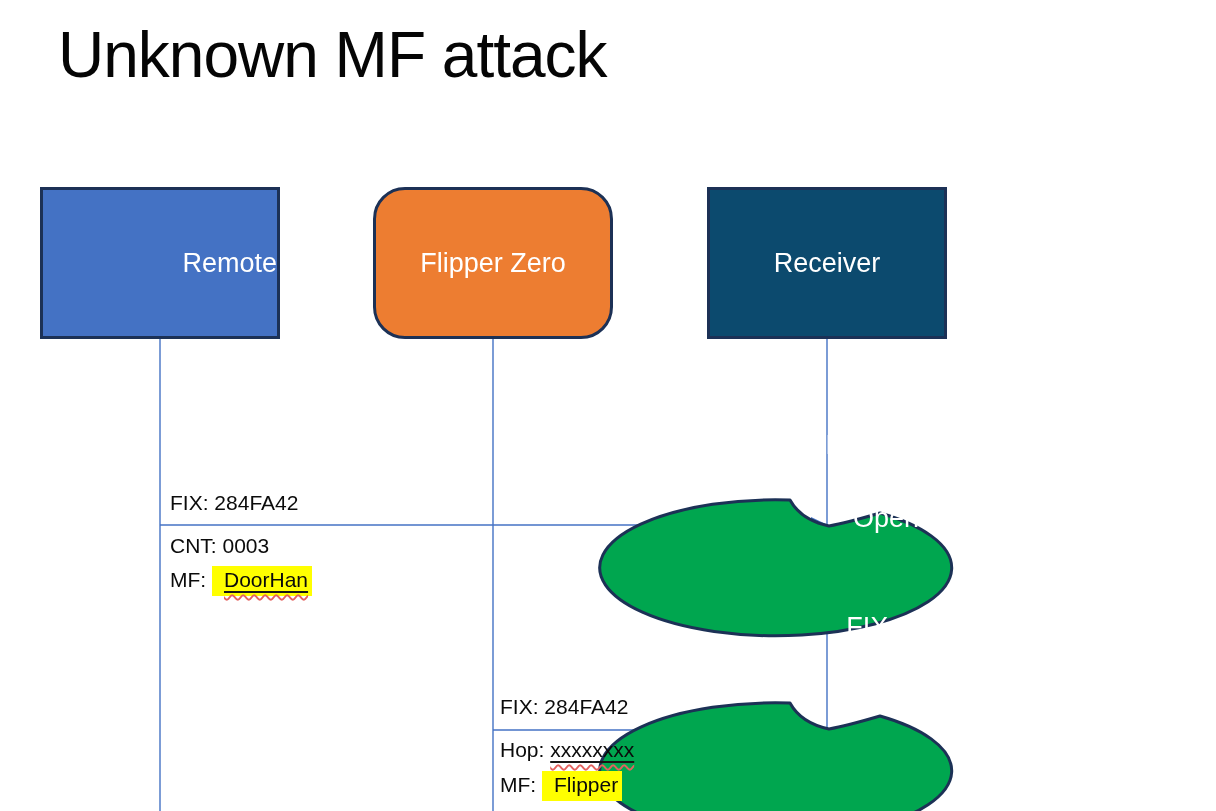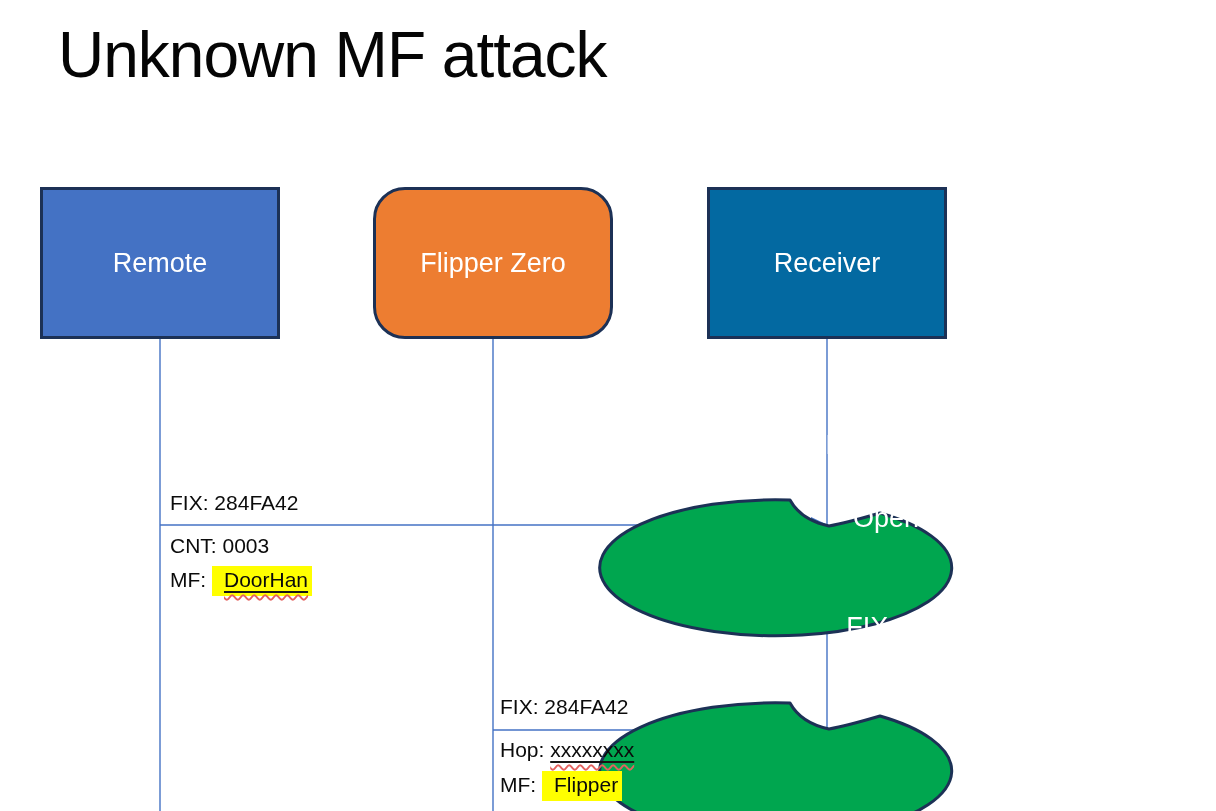--- a/index.html
+++ b/index.html
@@ -11,23 +11,23 @@
     position:absolute; left:58px; top:6px;
     font-size:64px; font-weight:300; letter-spacing:-1px; color:#050505;
     white-space:nowrap;
   }
   .actor {
     position:absolute; top:175px; width:240px; height:152px;
     border:3px solid #1C3156; box-sizing:border-box;
     display:flex; align-items:center; justify-content:center;
     color:#ffffff; font-size:27px;
   }
-  .actor-remote   { left:40px;  background:#4472C4; }
+  .actor-remote   { left:40px;  background:#4472C4;justify-content:flex-end; }
   .actor-flipper  { left:373px; background:#ED7D31;border-radius:32px; }
-  .actor-receiver { left:707px; background:#0369a1; }
+  .actor-receiver { left:707px; background:#0c4a6e; }
   #wires { position:absolute; left:0; top:0; z-index:1; }
   .msg-line {
     position:absolute; z-index:2; font-size:21px; color:#0b0b0b; white-space:nowrap;
   }
   .callout-text {
     position:absolute; z-index:2; width:336px; height:134px;
     display:flex; flex-direction:column; align-items:center; justify-content:center;
     color:#ffffff; font-size:27px; line-height:41px; text-align:center;
   }
   .hl { background:#FFFF00; padding:2px 4px 5px 12px; }

